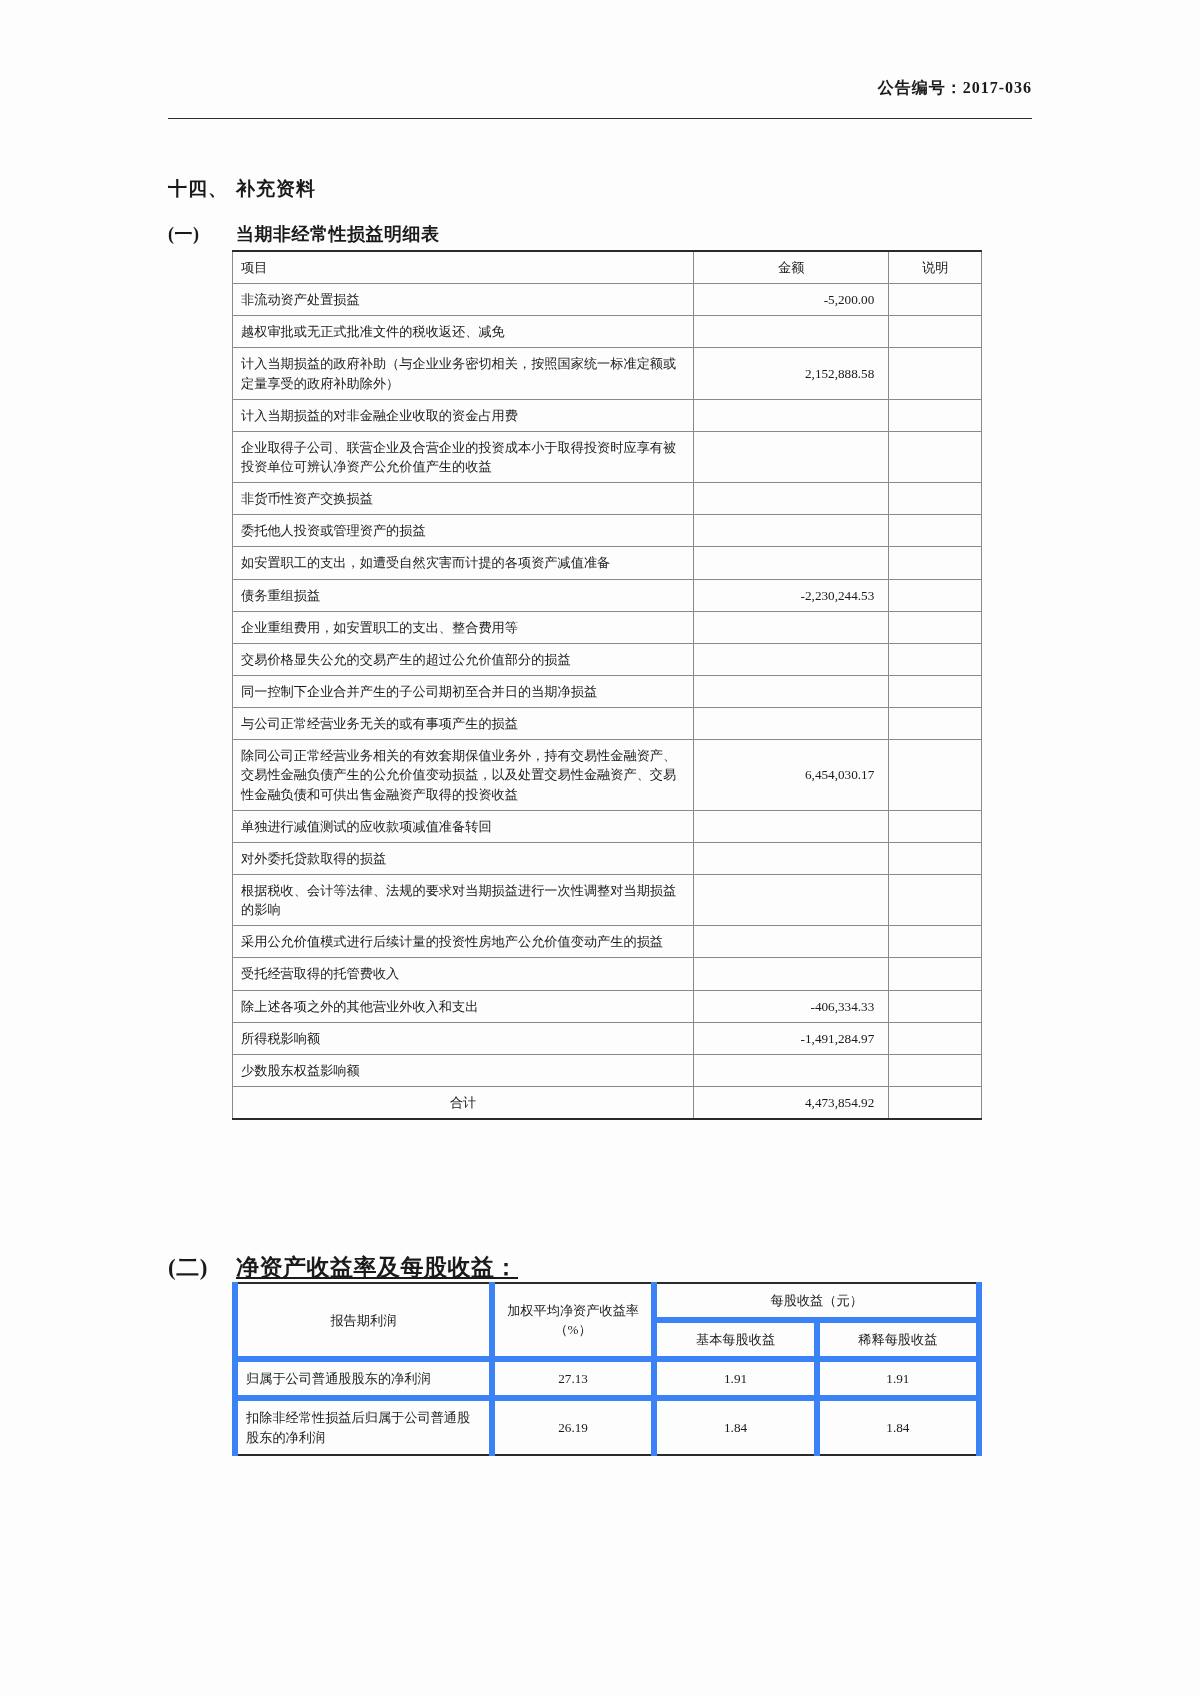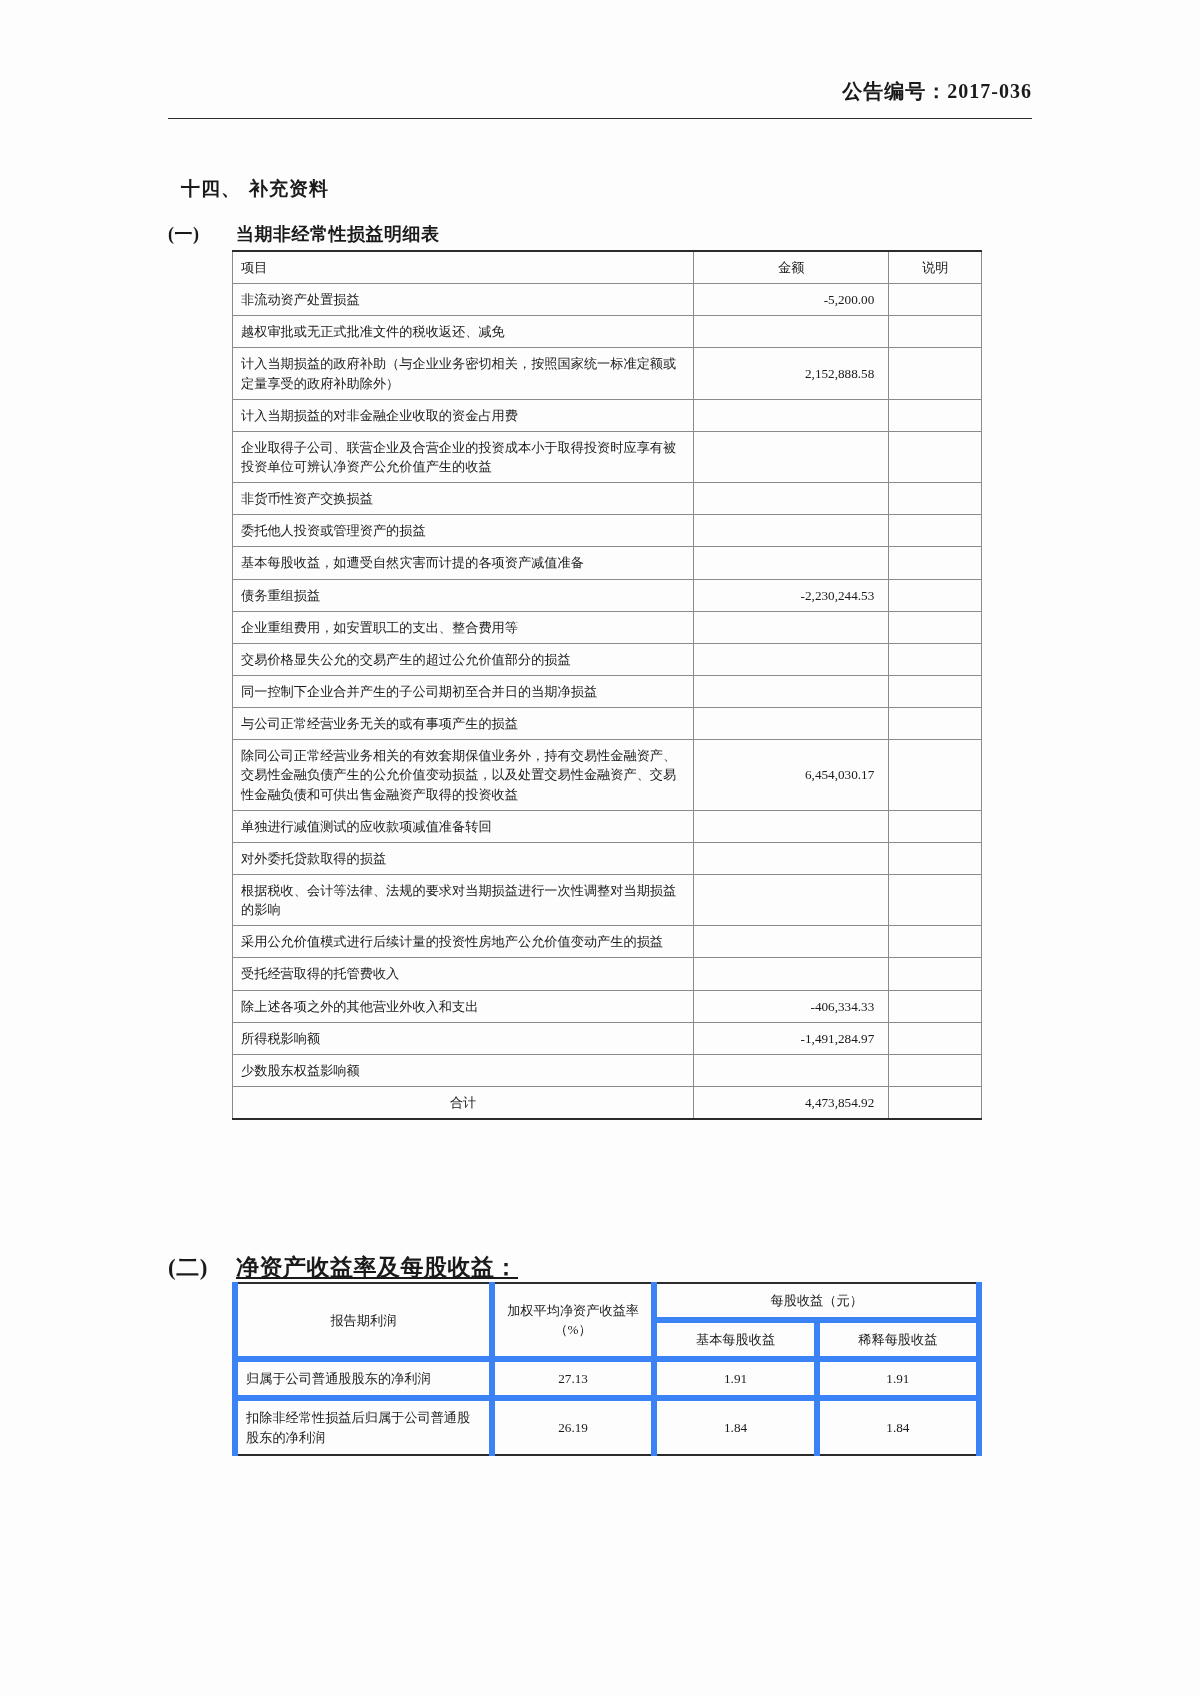--- a/index.html
+++ b/index.html
@@ -19,21 +19,21 @@
     height: 1697px;
     position: relative;
     box-sizing: border-box;
     background: #fdfdfd;
   }
   
   .doc-header {
     position: absolute;
     top: 78px;
     right: 168px;
-    font-size: 20px;
+    font-size: 16px;
     font-weight: bold;
     letter-spacing: 1px;
     font-family: "Liberation Serif", "DejaVu Serif", serif;
   }
   .header-rule {
     position: absolute;
     top: 118px;
     left: 168px;
     right: 168px;
     border-top: 1.6px solid #2b2b2b;
@@ -41,21 +41,21 @@
 
   
   .section-title {
     position: absolute;
     top: 176px;
     left: 168px;
     font-size: 19px;
     font-weight: bold;
     letter-spacing: 1px;
   }
-  .section-title .num { display: inline-block; width: 68px; margin-left: 13px; }
+  .section-title .num { display: inline-block; width: 68px; }
 
   .sub-title-1 {
     position: absolute;
     top: 222px;
     left: 168px;
     font-size: 18px;
     font-weight: bold;
     letter-spacing: 0.5px;
   }
   .sub-title-1 .paren { display: inline-block; width: 68px; }
@@ -180,21 +180,21 @@
           <td class="c-item">非货币性资产交换损益</td>
           <td class="c-amt"></td>
           <td class="c-note"></td>
         </tr>
         <tr>
           <td class="c-item">委托他人投资或管理资产的损益</td>
           <td class="c-amt"></td>
           <td class="c-note"></td>
         </tr>
         <tr>
-          <td class="c-item">基本每股收益，如遭受自然灾害而计提的各项资产减值准备</td>
+          <td class="c-item">如安置职工的支出，如遭受自然灾害而计提的各项资产减值准备</td>
           <td class="c-amt"></td>
           <td class="c-note"></td>
         </tr>
         <tr>
           <td class="c-item">债务重组损益</td>
           <td class="c-amt">-2,230,244.53</td>
           <td class="c-note"></td>
         </tr>
         <tr>
           <td class="c-item">企业重组费用，如安置职工的支出、整合费用等</td>

